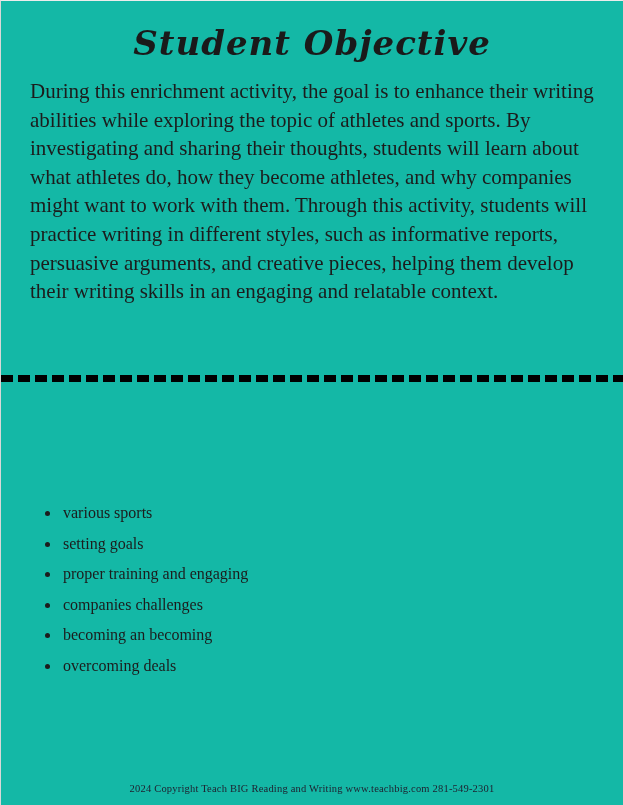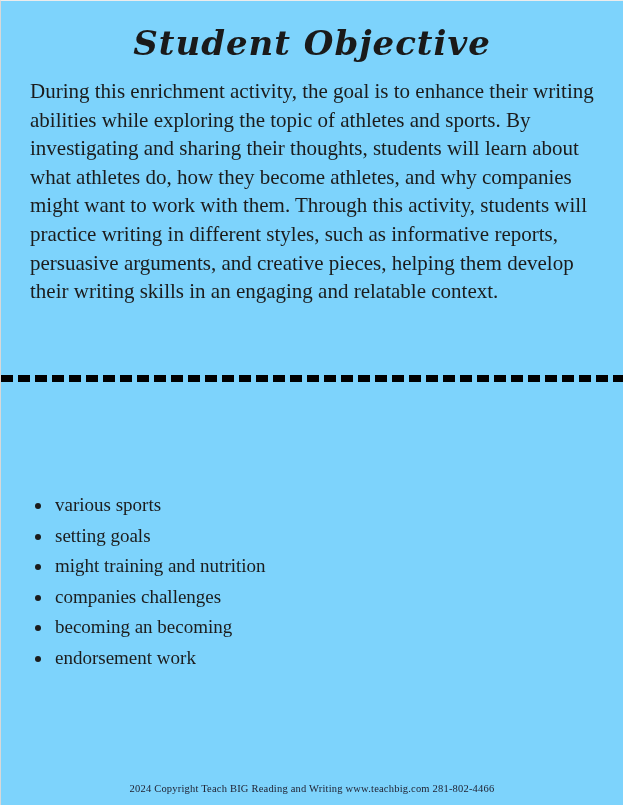--- a/index.html
+++ b/index.html
@@ -4,21 +4,21 @@
 <style>
   html, body {
     margin: 0;
     padding: 0;
     background: #ffffff;
   }
   .page {
     position: relative;
     width: 623px;
     height: 805px;
-    background: #7dd3fc;
+    background: #14b8a6;
     border-left: 1px solid #d8d8d8;
     border-top: 1px solid #ececec;
     box-sizing: border-box;
     overflow: hidden;
     font-family: "Liberation Serif", serif;
     color: #1c1c1c;
   }
   .doc-title {
     position: absolute;
     top: 22px;
@@ -60,24 +60,24 @@
     width: 583px;
     text-align: center;
     font-size: 21px;
     line-height: 29px;
     color: #1c1c1c;
   }
   .bullet-list {
     position: absolute;
     top: 489px;
     left: 24px;
-    margin: 0;
+    margin: 8px;
     padding: 0 0 0 28px;
     list-style: disc outside;
-    font-size: 19px;
+    font-size: 16px;
     line-height: 30.6px;
     color: #1c1c1c;
   }
   .bullet-list li {
     margin: 0;
     padding-left: 2px;
   }
   .footer {
     position: absolute;
     top: 782px;
@@ -97,21 +97,21 @@
   <div class="doc-title">Student Objective</div>
 
   <div class="intro">During this enrichment activity, the goal is to enhance their writing abilities while exploring the topic of athletes and sports. By investigating and sharing their thoughts, students will learn about what athletes do, how they become athletes, and why companies might want to work with them. Through this activity, students will practice writing in different styles, such as informative reports, persuasive arguments, and creative pieces, helping them develop their writing skills in an engaging and relatable context.</div>
 
   <div class="divider"></div>
 
 
   <ul class="bullet-list">
     <li>various sports</li>
     <li>setting goals</li>
-    <li>might training and nutrition</li>
+    <li>proper training and engaging</li>
     <li>companies challenges</li>
     <li>becoming an becoming</li>
-    <li>endorsement work</li>
+    <li>overcoming deals</li>
   </ul>
 
-  <div class="footer">2024 Copyright Teach BIG Reading and Writing  www.teachbig.com   281-802-4466</div>
+  <div class="footer">2024 Copyright Teach BIG Reading and Writing  www.teachbig.com   281-549-2301</div>
 
 </div>
 
 </body></html>

